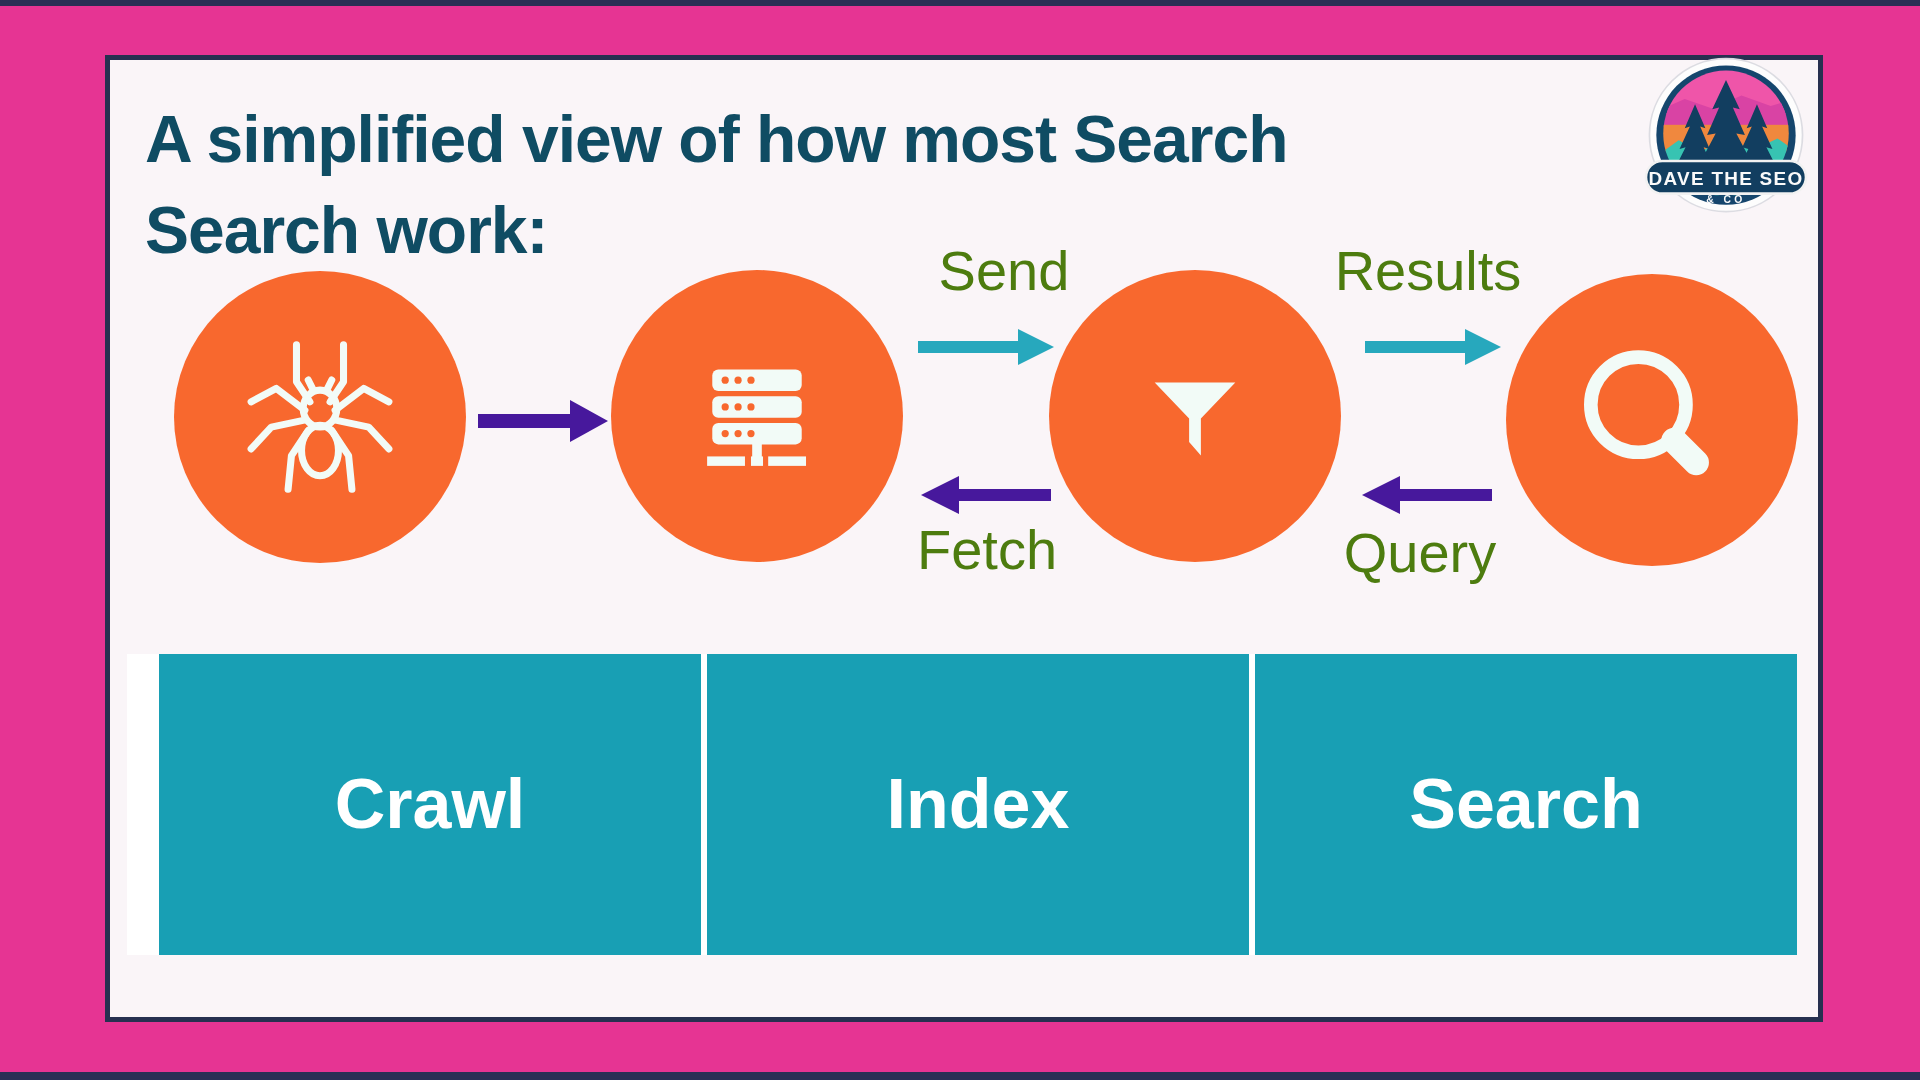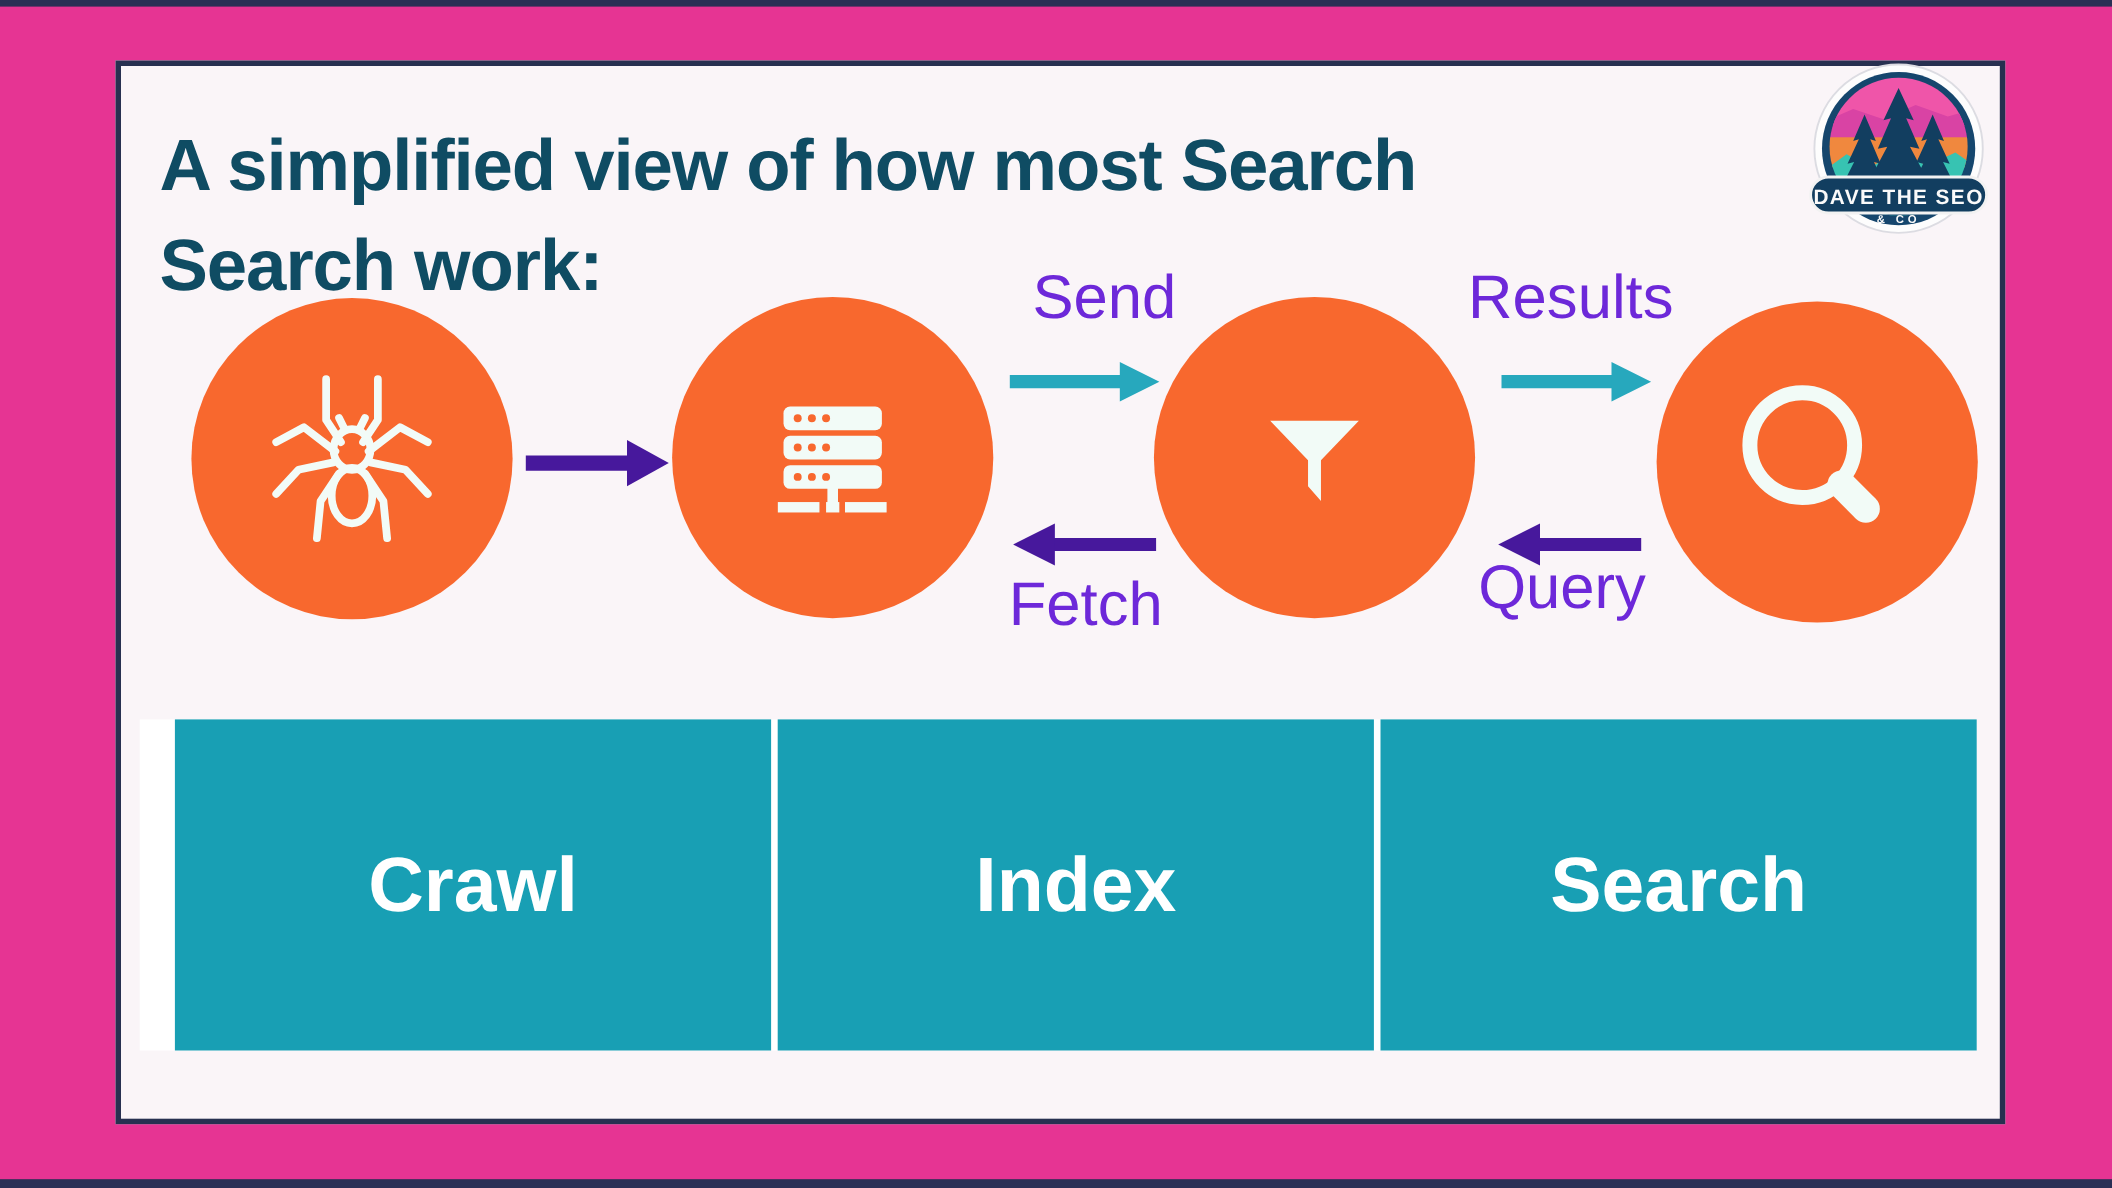--- a/index.html
+++ b/index.html
@@ -19,21 +19,20 @@
     background:#faf5f8;
     border:5px solid #273050;
   }
   .card-inner { position:absolute; left:0; top:0; width:1708px; height:957px; }
 
   .title {
     position:absolute; left:35px; top:34px; width:1230px;
     font-size:66px; font-weight:700; line-height:1.38;
     letter-spacing:-1px;
     color:#0f4c63;
-    margin-top:11px;
   }
 
   .logo { position:absolute; left:1530px; top:-4px; width:172px; height:172px; }
 
   .node {
     position:absolute; width:292px; height:292px; border-radius:50%;
     background:#f8682e;
     display:flex; align-items:center; justify-content:center;
   }
   .node-1 { left:64px;  top:211px; }
@@ -43,26 +42,26 @@
 
   .arrow { position:absolute; }
   .arrow-1 { left:366px;  top:335px; }
   .arrow-send { left:806px;  top:267px; }
   .arrow-fetch { left:809px; top:413px; }
   .arrow-results { left:1253px; top:267px; }
   .arrow-query { left:1250px; top:413px; }
 
   .flow-label {
     position:absolute; transform:translate(-50%,-50%);
-    font-size:56px; font-weight:400; color:#6d28d9; white-space:nowrap;
+    font-size:56px; font-weight:400; color:#4d7c0f; white-space:nowrap;
   }
   .lbl-send    { left:894px;  top:210px; }
   .lbl-fetch   { left:877px;  top:489px; }
   .lbl-results { left:1318px; top:210px; }
-  .lbl-query   { left:1310px; top:473px; }
+  .lbl-query   { left:1310px; top:492px; }
 
   .process-table {
     position:absolute; left:17px; top:594px;
     width:1670px; height:301px;
     display:flex; gap:6px;
     background:#ffffff;
     padding-left:32px;
   }
   .process-cell {
     flex:1; background:#189fb4;

